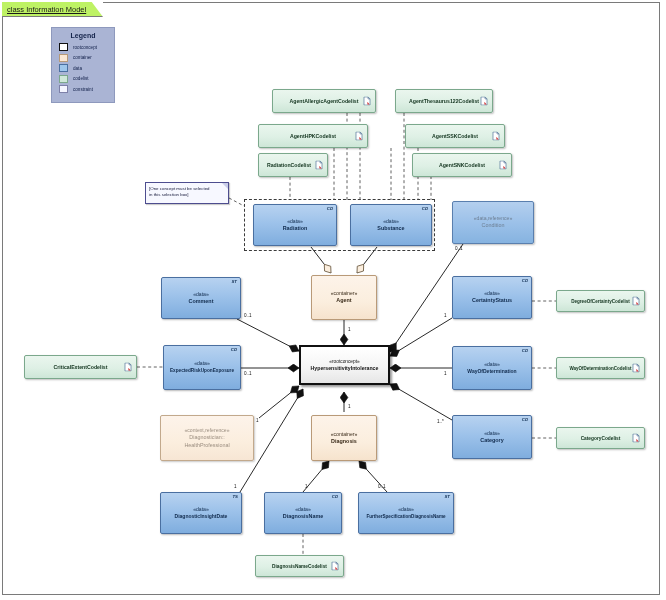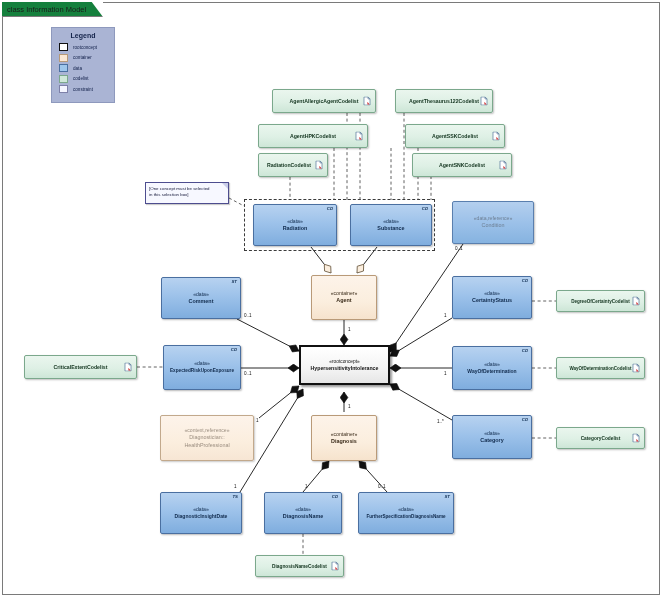--- a/index.html
+++ b/index.html
@@ -36,26 +36,27 @@
     box-sizing: border-box;
     background: #fff;
   }
   .frame-tab {
     position: absolute;
     left: 2px; top: 2px;
     height: 15px;
     padding: 0 16px 0 5px;
     border: 1px solid #7a7a7a;
     border-top: none; border-left: none;
-    background: #15803d;
+    background: #bef264;
     font-size: 7.5px;
     line-height: 15px;
     color: #1a1a1a;
     white-space: nowrap;
     box-sizing: border-box;
+    text-decoration: underline;
   }
   .frame-tab:after {
     content: "";
     position: absolute;
     right: -1px; top: -1px;
     width: 0; height: 0;
     border-left: 12px solid transparent;
     border-top: 16px solid #fff;
   }
   

